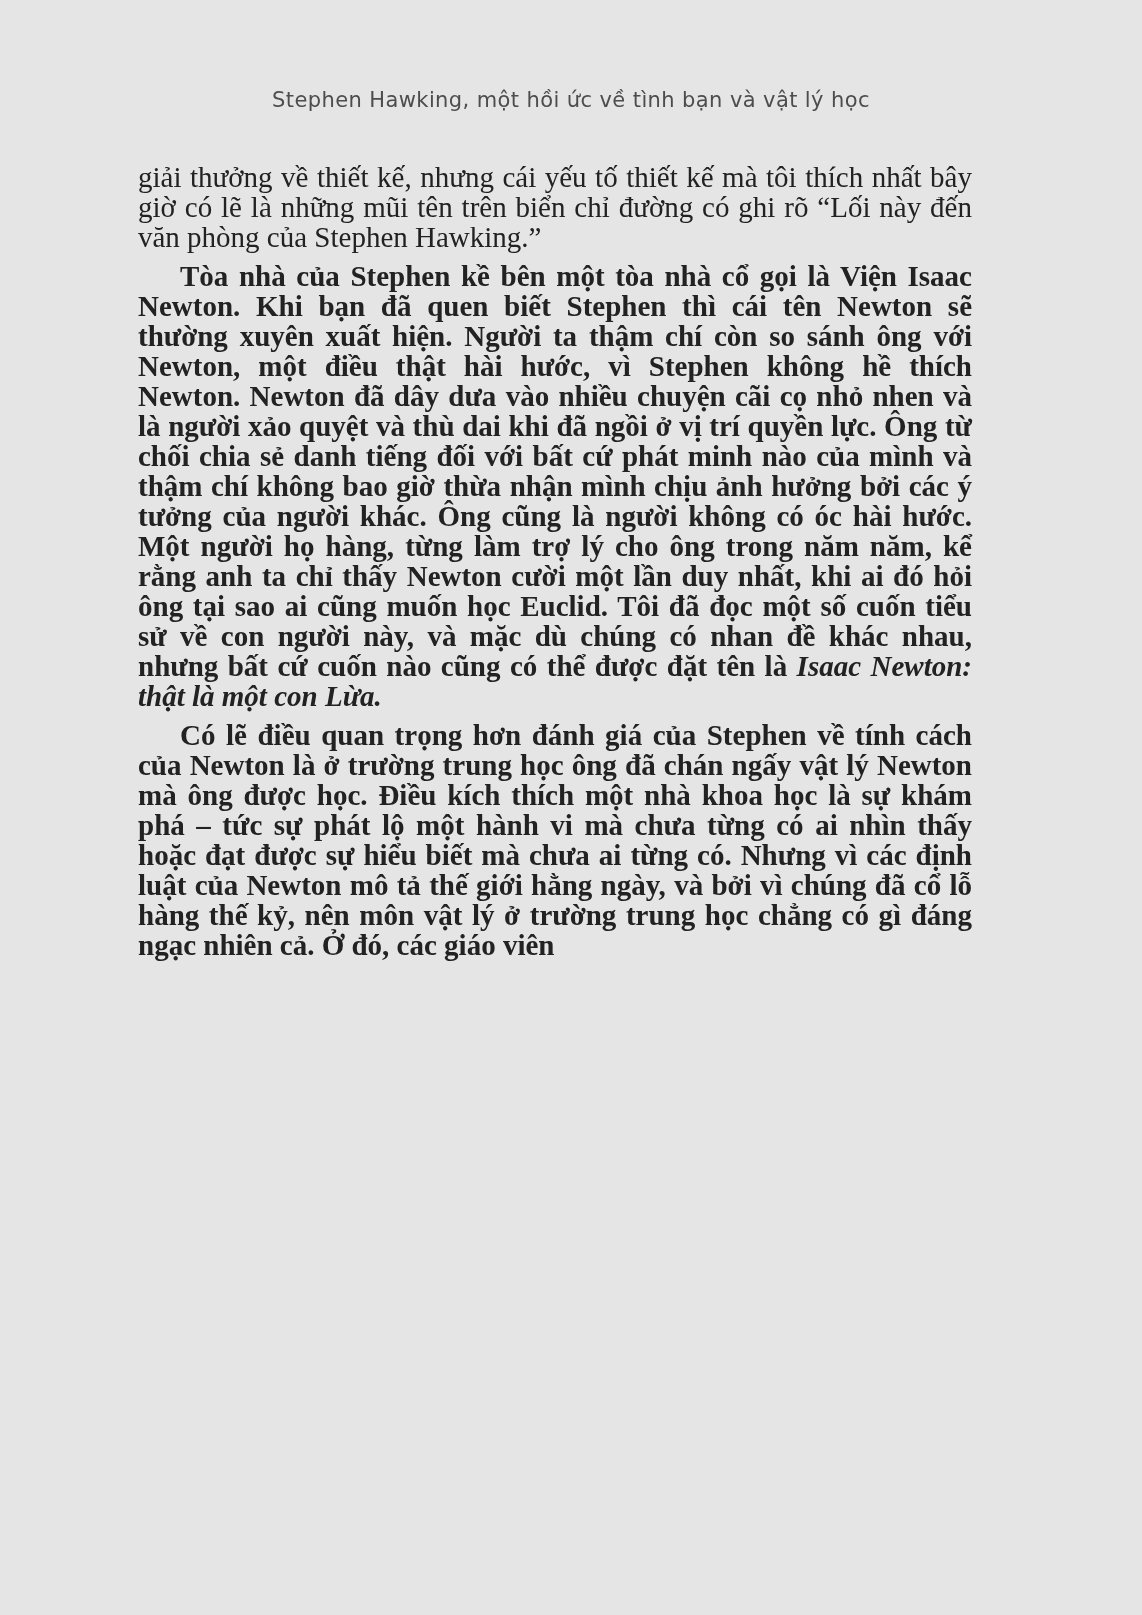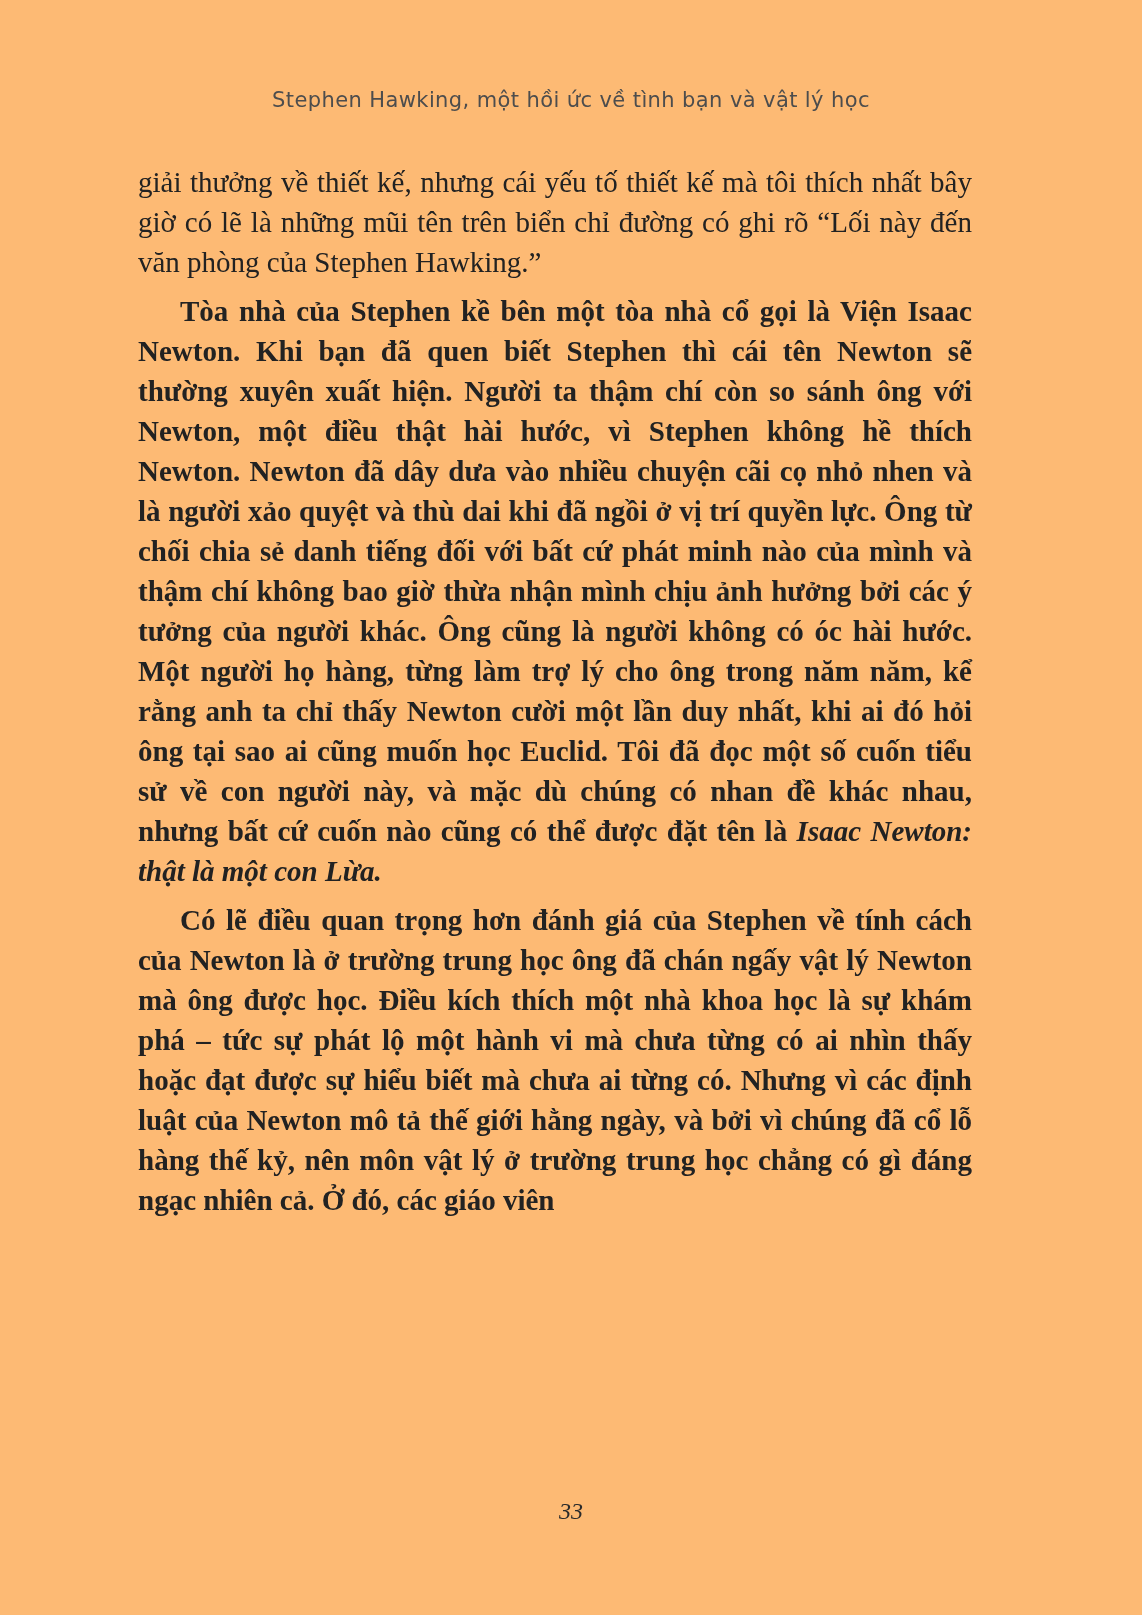--- a/index.html
+++ b/index.html
@@ -11,41 +11,41 @@
       width: 1142px;
       height: 1615px;
       position: relative;
       font-family: "Liberation Serif", serif;
       color: #1e1e1e;
       overflow: hidden;
     }
     .page {
       position: absolute;
       inset: 0;
-      background: #fdba74;
+      background: #e5e5e5;
     }
     .running-header {
       position: absolute;
       top: 88px;
       left: 0;
       width: 100%;
       text-align: center;
       font-family: "DejaVu Sans", "Liberation Sans", sans-serif;
       font-size: 21px;
       font-weight: 400;
       color: #4d4d4d;
       letter-spacing: 0.4px;
     }
     .body-text {
       position: absolute;
       top: 162px;
       left: 138px;
       width: 834px;
       font-size: 29px;
-      line-height: 40px;
+      line-height: 30px;
       text-align: justify;
       text-justify: inter-word;
       color: #222222;
     }
     .body-text p {
       margin: 0 0 9px 0;
     }
     .body-text p.indent {
       text-indent: 42px;
       font-weight: bold;
@@ -74,15 +74,14 @@
   <div class="body-text">
 
     <p>giải thưởng về thiết kế, nhưng cái yếu tố thiết kế mà tôi thích nhất bây giờ có lẽ là những mũi tên trên biển chỉ đường có ghi rõ “Lối này đến văn phòng của Stephen Hawking.”</p>
 
     <p class="indent"><span>Tòa nhà của Stephen kề bên một tòa nhà cổ gọi là Viện Isaac Newton. Khi bạn đã quen biết Stephen thì cái tên Newton sẽ thường xuyên xuất hiện. Người ta thậm chí còn so sánh ông với Newton, một điều thật hài hước, vì Stephen không hề thích Newton. Newton đã dây dưa vào nhiều chuyện cãi cọ nhỏ nhen và là người xảo quyệt và thù dai khi đã ngồi ở vị trí quyền lực. Ông từ chối chia sẻ danh tiếng đối với bất cứ phát minh nào của mình và thậm chí không bao giờ thừa nhận mình chịu ảnh hưởng bởi các ý tưởng của người khác. Ông cũng là người không có óc hài hước. Một người họ hàng, từng làm trợ lý cho ông trong năm năm, kể rằng anh ta chỉ thấy Newton cười một lần duy nhất, khi ai đó hỏi ông tại sao ai cũng muốn học Euclid. Tôi đã đọc một số cuốn tiểu sử về con người này, và mặc dù chúng có nhan đề khác nhau, nhưng bất cứ cuốn nào cũng có thể được đặt tên là </span><span class="italic">Isaac Newton: thật là một con Lừa.</span></p>
 
     <p class="indent">Có lẽ điều quan trọng hơn đánh giá của Stephen về tính cách của Newton là ở trường trung học ông đã chán ngấy vật lý Newton mà ông được học. Điều kích thích một nhà khoa học là sự khám phá – tức sự phát lộ một hành vi mà chưa từng có ai nhìn thấy hoặc đạt được sự hiểu biết mà chưa ai từng có. Nhưng vì các định luật của Newton mô tả thế giới hằng ngày, và bởi vì chúng đã cổ lỗ hàng thế kỷ, nên môn vật lý ở trường trung học chẳng có gì đáng ngạc nhiên cả. Ở đó, các giáo viên</p>
 
   </div>
 
-  <div class="page-number">33</div>
 
 </div>
 
 </body></html>

